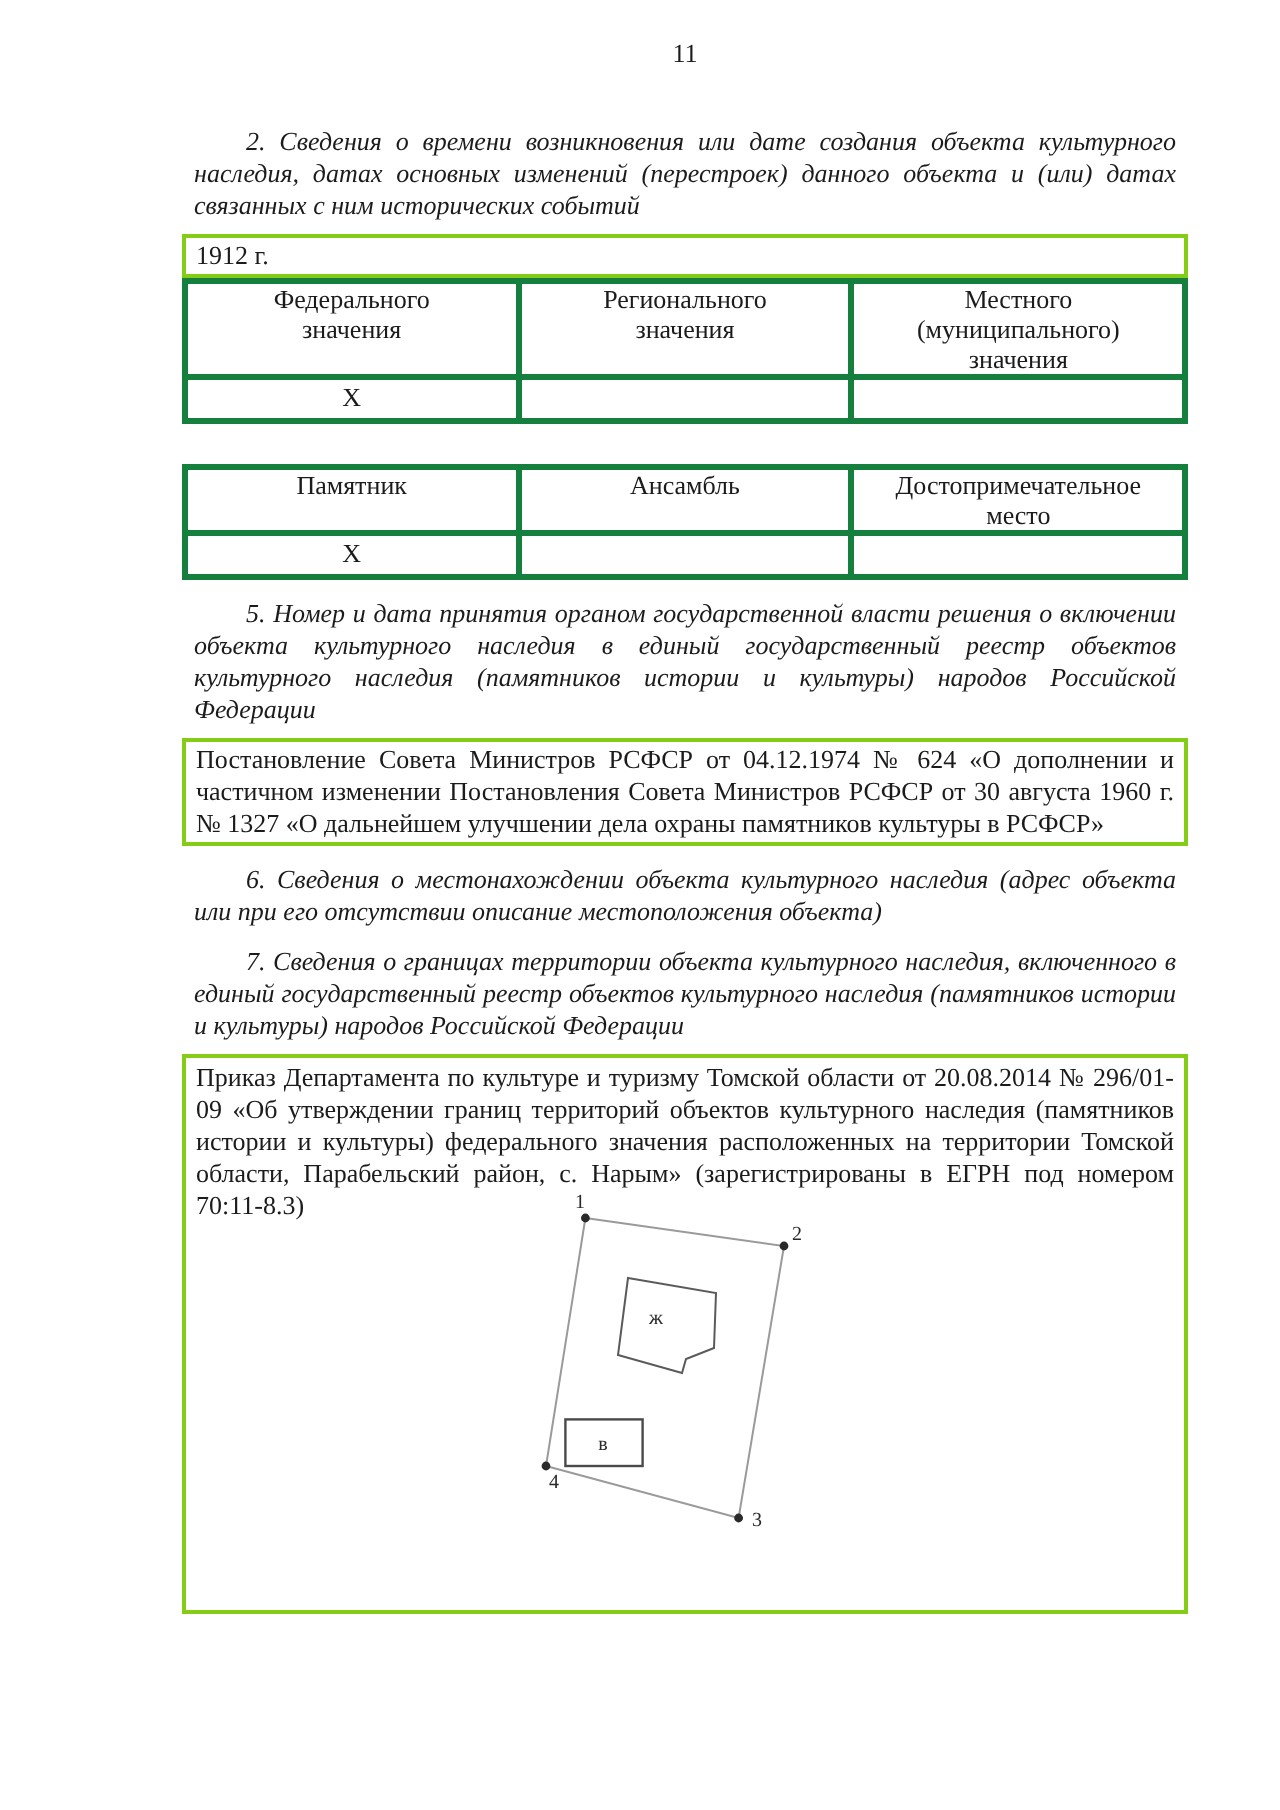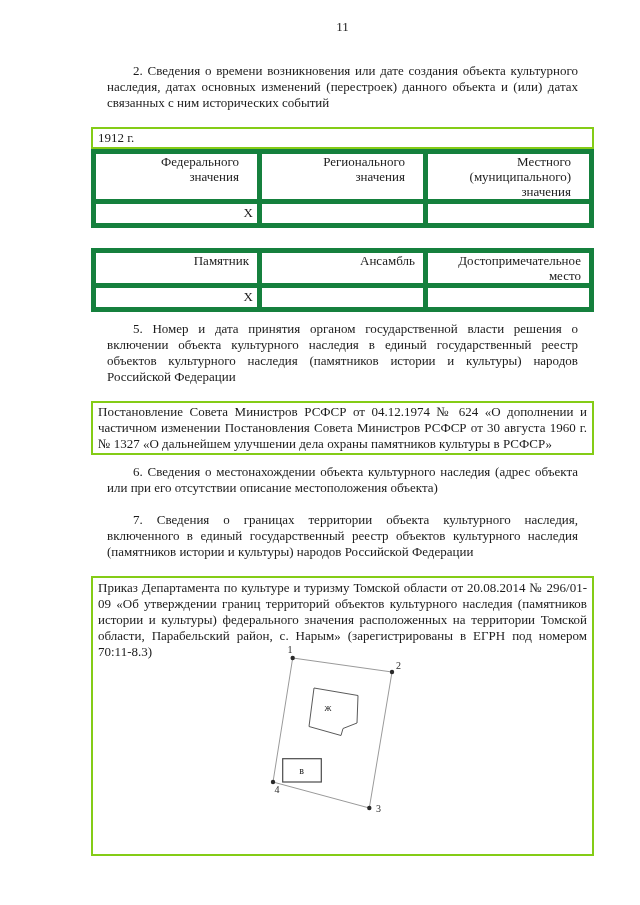--- a/index.html
+++ b/index.html
@@ -3,25 +3,25 @@
 <meta charset="utf-8">
 <style>
   html,body { margin:0; padding:0; background:#ffffff; }
   .sheet {
     position:relative; width:608px; height:905px; background:#ffffff;
     font-family:"Liberation Serif","DejaVu Serif",serif;
     font-size:13px; line-height:16px; color:#1b1b1b; overflow:hidden;
   }
   .content { position:absolute; left:91px; top:0; width:503px; }
   .pagenum { text-align:center; padding-top:19px; }
-  p.para { margin:16px; text-indent:26px; text-align:justify; }
+  p.para { margin:6px; text-indent:26px; text-align:justify;font-style:italic; }
   .vbox { border:2px solid #84cc16; padding:1px 5px; text-align:justify; }
   table.tbl { border-collapse:collapse; width:100%; table-layout:fixed; }
   table.tbl td {
-    border:5px solid #15803d; text-align:right; vertical-align:top;
+    border:3px solid #15803d; text-align:center; vertical-align:top;
     line-height:15px;
   }
   table.tbl td.hdr3 { padding:0 18px; }
   table.tbl td.hdr4 { padding:0 8px; }
   table.tbl tr.xrow td { height:19px; padding:0 4px; line-height:18px; }
   .box7 { position:relative; height:272px; padding:2px 5px; }
   .plan { position:absolute; left:146px; top:56px; }
   .plan text { font-family:"Liberation Serif","DejaVu Serif",serif; font-size:10px; fill:#2a2a2a; }
 </style>
 </head>

